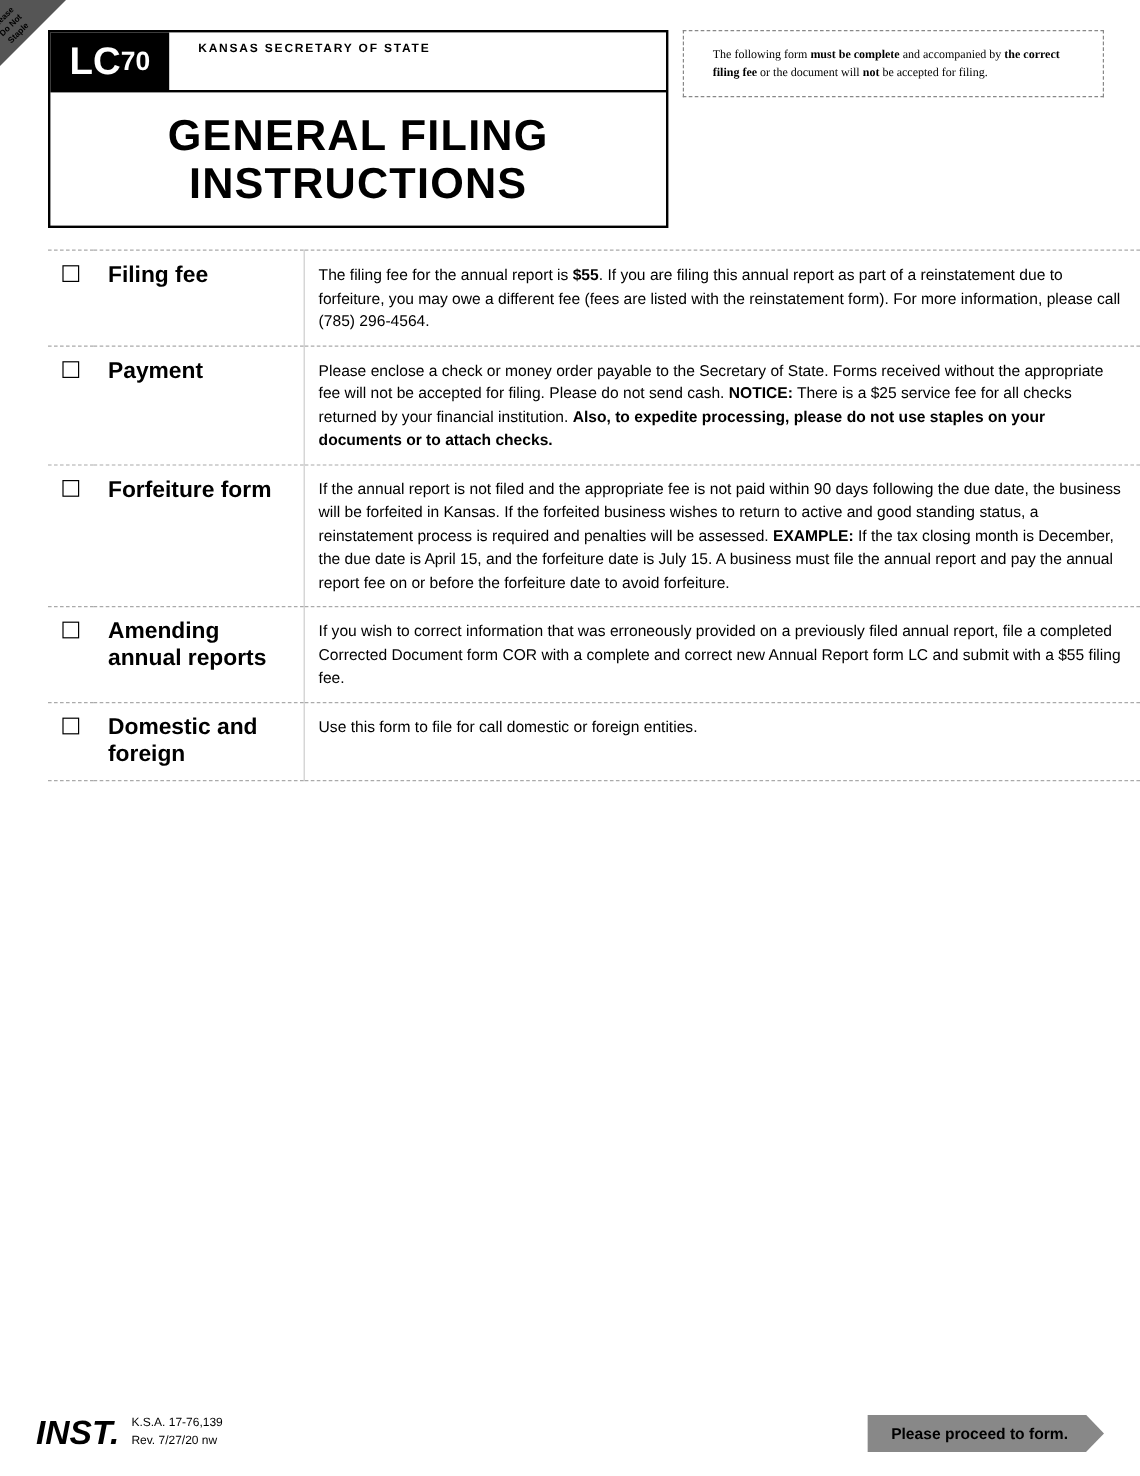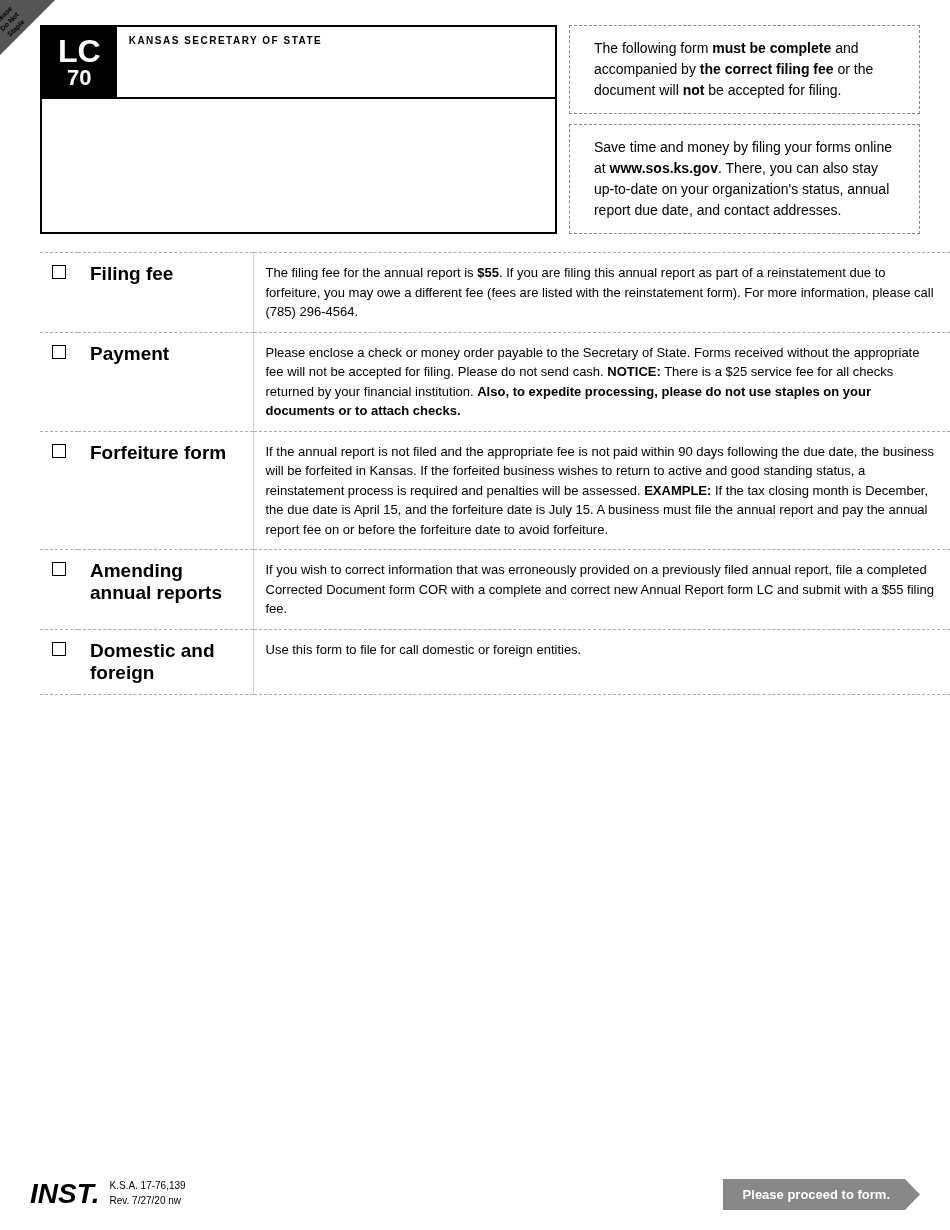--- a/index.html
+++ b/index.html
@@ -65,41 +65,41 @@
     .header-top-row {
       display: flex;
       align-items: stretch;
       border-bottom: 2px solid #000;
     }
 
     .lc-badge {
       background: #000;
       color: #fff;
       display: flex;
-      flex-direction: column;
+      flex-direction: row;
       align-items: center;
       justify-content: center;
       padding: 8px 16px;
       min-width: 70px;
     }
 
     .lc-badge .lc-text {
       font-size: 32px;
       font-weight: bold;
       line-height: 1;
     }
 
     .lc-badge .lc-number {
       font-size: 22px;
       font-weight: bold;
       line-height: 1;
     }
 
     .header-title-block {
-      padding: 8px 12px;
+      padding: 8px 24px;
       display: flex;
       flex-direction: column;
       justify-content: space-between;
     }
 
     .header-subtitle {
       font-size: 10px;
       font-weight: bold;
       letter-spacing: 1.5px;
       text-transform: uppercase;
@@ -134,22 +134,23 @@
       margin-left: 12px;
       display: flex;
       flex-direction: column;
       gap: 10px;
       width: 360px;
     }
 
     .info-box {
       border: 1.5px dashed #888;
       padding: 12px 24px;
-      font-size: 14px;
+      font-size: 10px;
       line-height: 1.5;
+      font-family: Liberation Serif, serif;
     }
 
     
     .main-table {
       margin-top: 18px;
       margin-left: 10px;
       border-collapse: collapse;
       width: 910px;
     }
 
@@ -218,21 +219,21 @@
       font-style: italic;
     }
 
     .footer-legal {
       font-size: 10px;
       line-height: 1.5;
     }
 
     .footer-proceed {
       background: #888;
-      color: #ffffff;
+      color: #000000;
       font-weight: bold;
       font-size: 13px;
       padding: 8px 20px;
       clip-path: polygon(0 0, calc(100% - 15px) 0, 100% 50%, calc(100% - 15px) 100%, 0 100%);
       padding-right: 30px;
     }
   </style>
 </head>
 <body>
 
@@ -245,28 +246,31 @@
   <div class="header-left">
     <div class="header-top-row">
       <div class="lc-badge">
         <span class="lc-text">LC</span>
         <span class="lc-number">70</span>
       </div>
       <div class="header-title-block">
         <div class="header-subtitle">KANSAS SECRETARY OF STATE</div>
       </div>
     </div>
+    <div class="header-report-title">
+      <div class="general-filing-title">
+        <span>GENERAL FILING</span><br>
+        <span>INSTRUCTIONS</span>
+      </div>
+    </div>
   </div>
 
   <div class="header-right">
     <div class="info-box">
       The following form <strong>must be complete</strong> and accompanied by <strong>the correct filing fee</strong> or the document will <strong>not</strong> be accepted for filing.
-    </div>
-    <div class="info-box">
-      Save time and money by filing your forms online at <strong>www.sos.ks.gov</strong>. There, you can also stay up-to-date on your organization's status, annual report due date, and contact addresses.
     </div>
   </div>
 </div>
 
 <table class="main-table">
   <tbody>
 
     <tr>
       <td class="col-checkbox">
         <span class="checkbox-square"></span>

